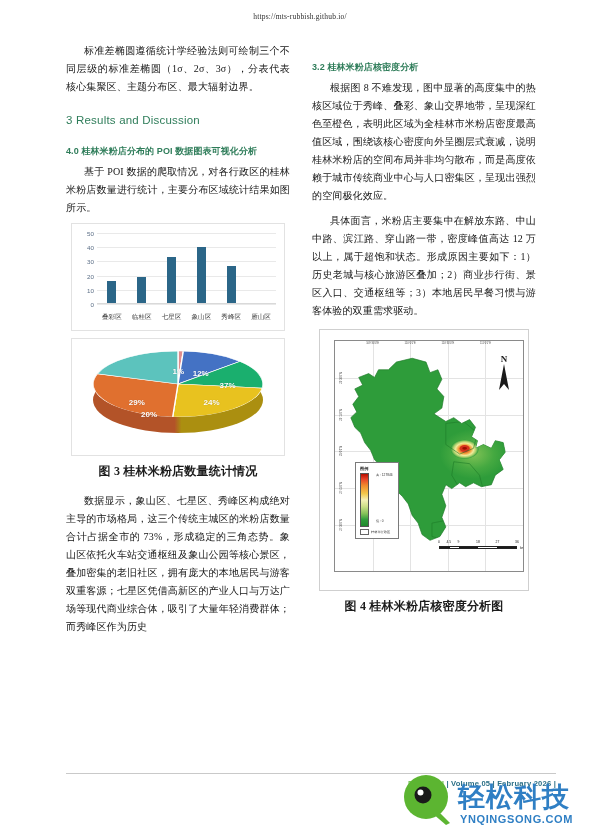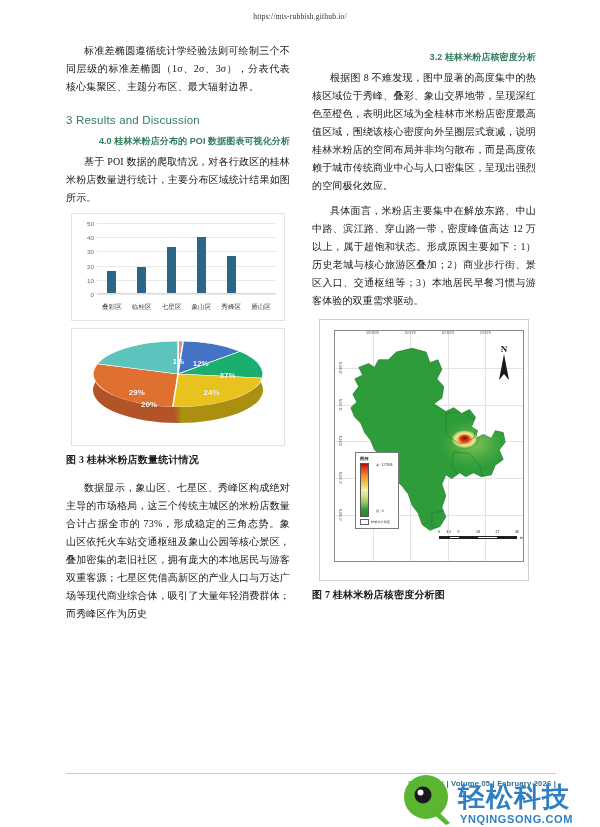--- a/index.html
+++ b/index.html
@@ -45,27 +45,26 @@
   p.body.cont{text-indent:0;}
   h2.sec{
     margin:11px 0 6px 0;
     font-family:"Liberation Sans", sans-serif;
     font-size:11.5px;
     font-weight:400;
     color:#2f7d5a;
     letter-spacing:.2px;
   }
   h3.subsec{
-    margin:9px 0 5px 0;
+    margin:19px 0 5px 0;
     font-family:"Liberation Sans", sans-serif;
     font-size:9px;
     font-weight:700;
     color:#2f7d5a;
     letter-spacing:.1px;
-    text-align:right;
   }
   .gap-s{height:7px;}
   .gap-m{height:12px;}
 
   
   .figbox{position:relative;}
   .barchart{
     position:relative;
     width:214px;height:108px;
     margin:6px auto 0 auto;
@@ -123,23 +122,23 @@
   .pie-top svg{display:block;}
   .pie-pct{
     position:absolute;
     font-family:"Liberation Sans", sans-serif;
     font-size:8px;font-weight:700;color:#ffffff;
     text-shadow:0 0 1px rgba(0,0,0,.25);
     white-space:nowrap;
   }
   .figcap{
     margin-top:7px;
-    text-align:left;
+    text-align:center;
     font-family:"Liberation Serif", serif;
-    font-size:10px;
+    font-size:12px;
     font-weight:700;
     color:#1c1c1c;
     letter-spacing:.2px;
   }
 
   
   .mapfig{
     width:210px;height:262px;
     margin:9px auto 0 auto;
     position:relative;
@@ -456,21 +455,21 @@
               <div class="sb-seg" style="width:12.5%;background:#ffffff"></div>
               <div class="sb-seg" style="width:25%;background:#1a1a1a"></div>
               <div class="sb-seg" style="width:25%;background:#ffffff"></div>
               <div class="sb-seg" style="width:25%;background:#1a1a1a"></div>
             </div>
             <span class="sb-unit">km</span>
           </div>
         </div>
       </div>
 
-      <div class="figcap">图 7  桂林米粉店核密度分析图</div>
+      <div class="figcap">图 4  桂林米粉店核密度分析图</div>
 
     </div>
   </div>
 
   <div class="footer-rule"></div>
   <div class="footer-text">
     <span class="brand">RUBBISH</span><span> | </span><span>Volume 05</span><span> | </span><span>February 2026</span><span> | </span>
   </div>
 
   <div class="watermark">

